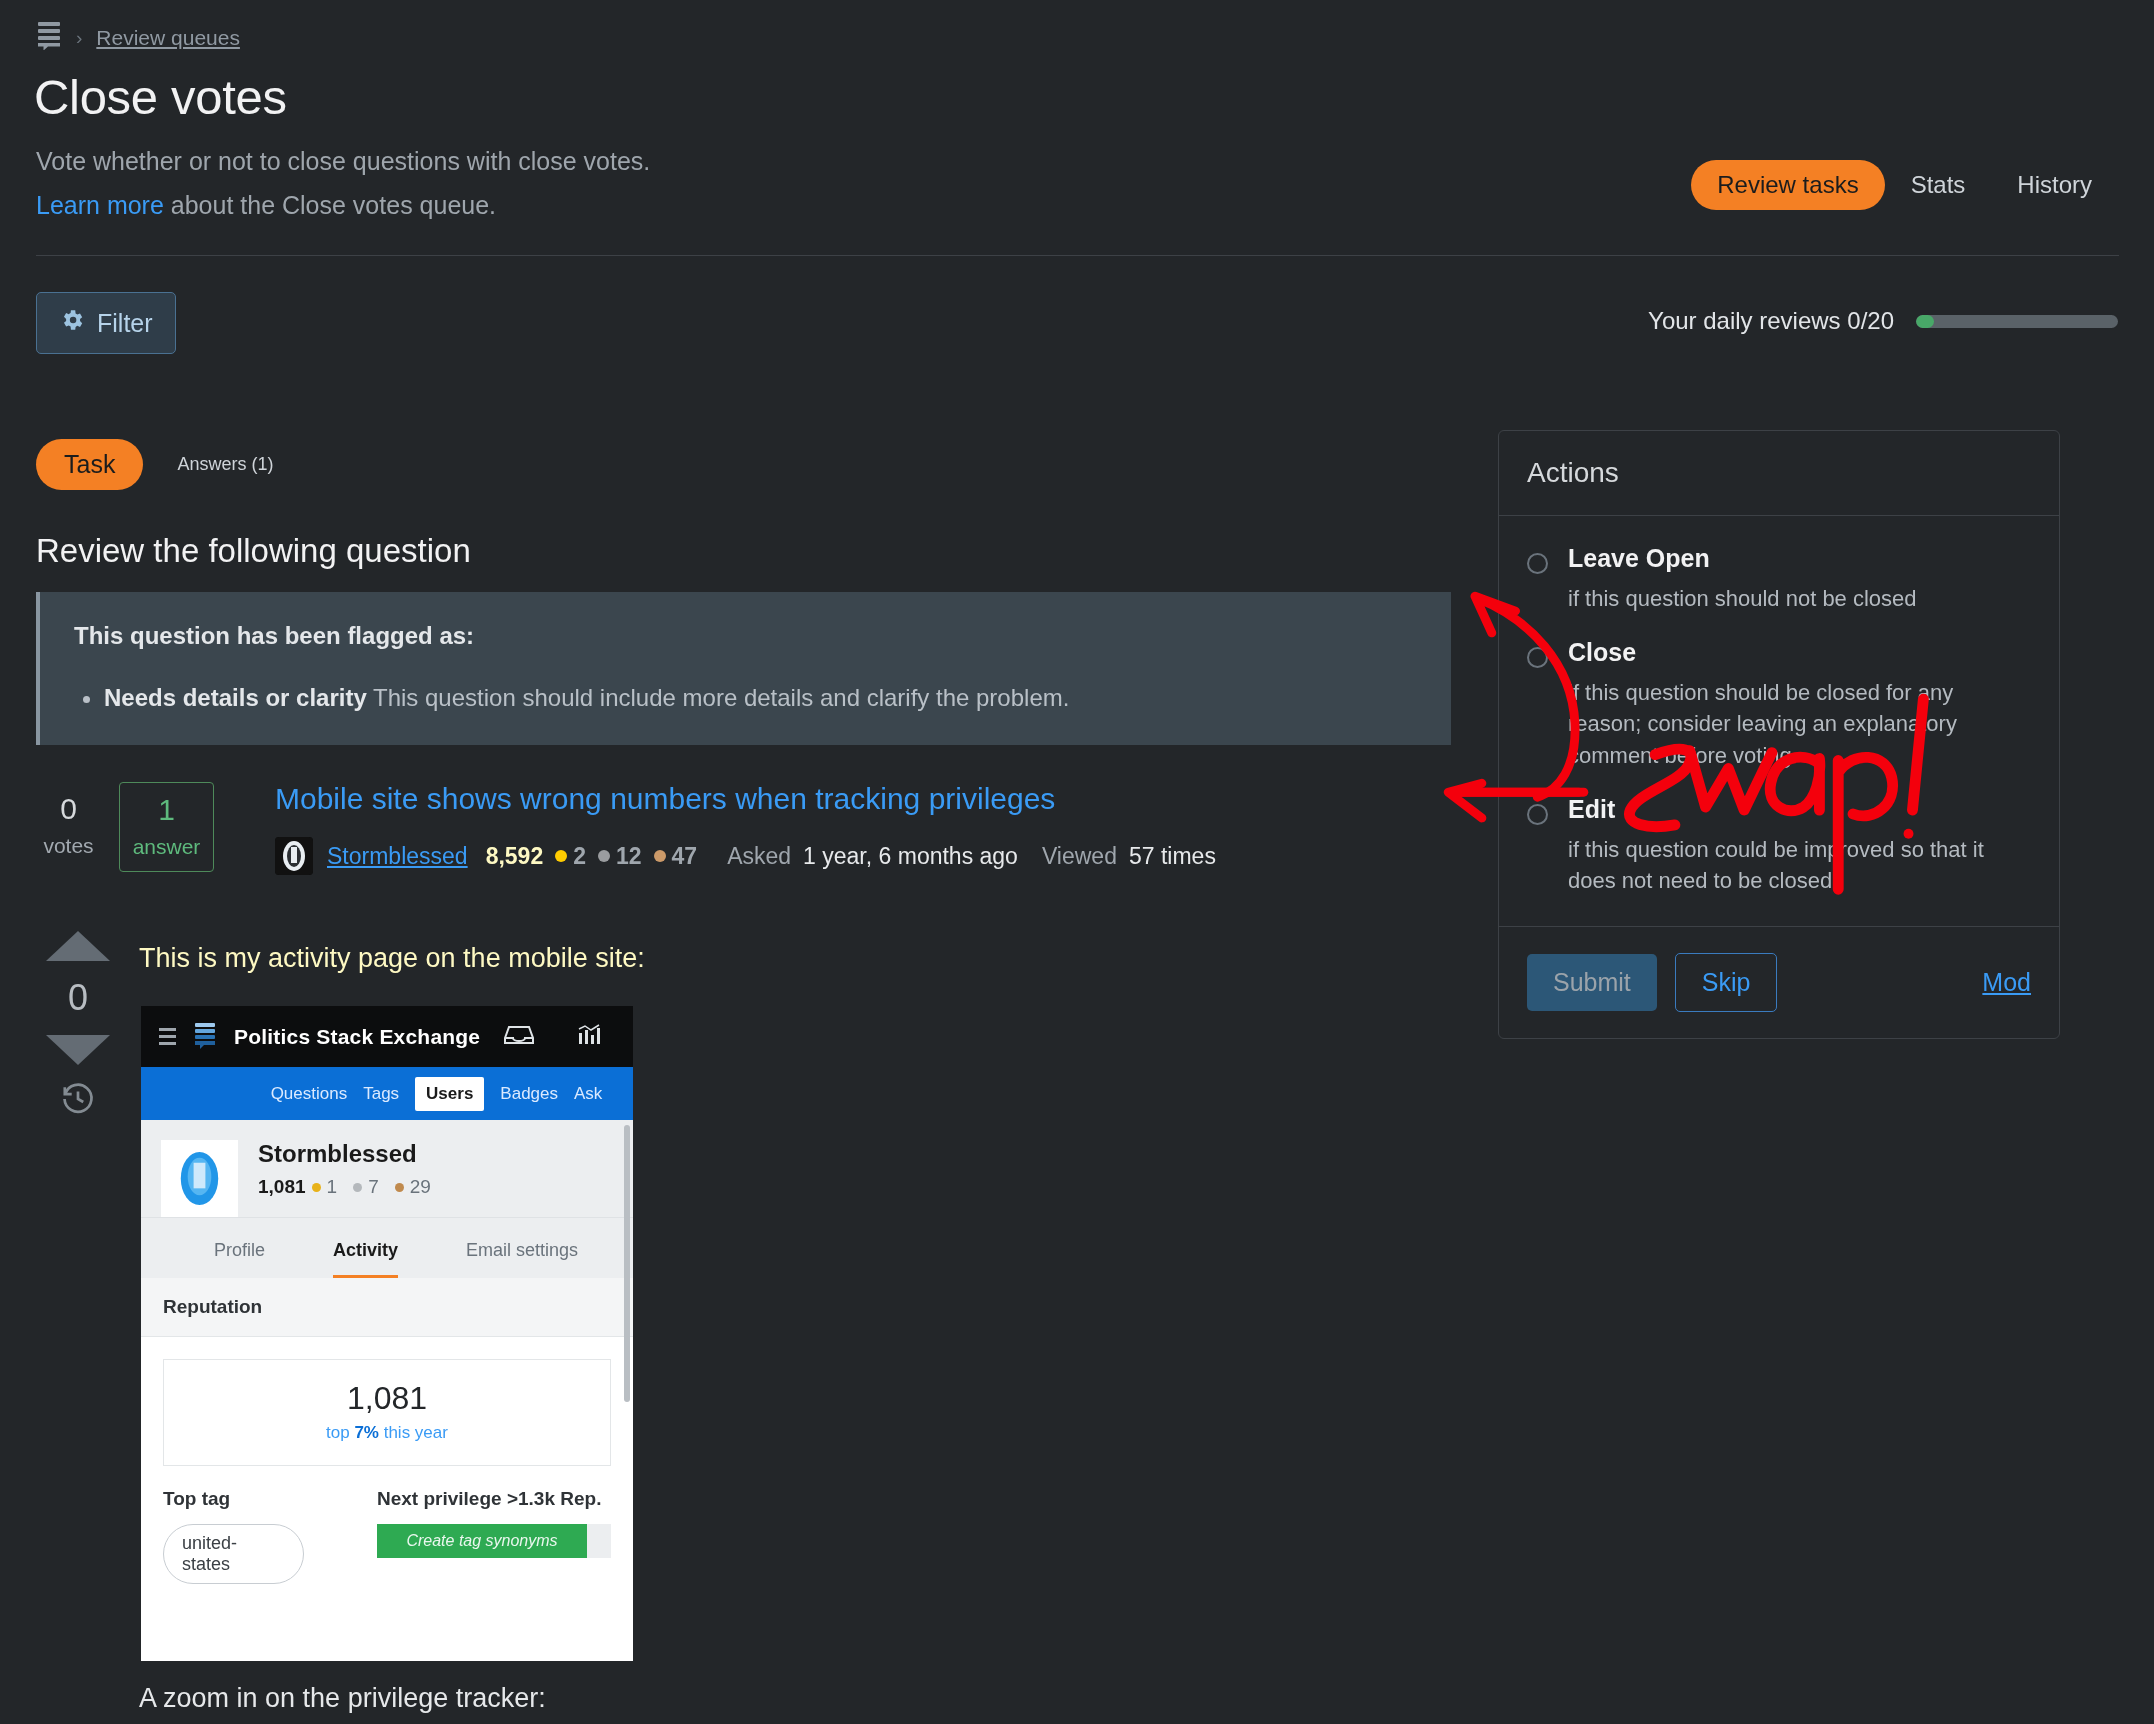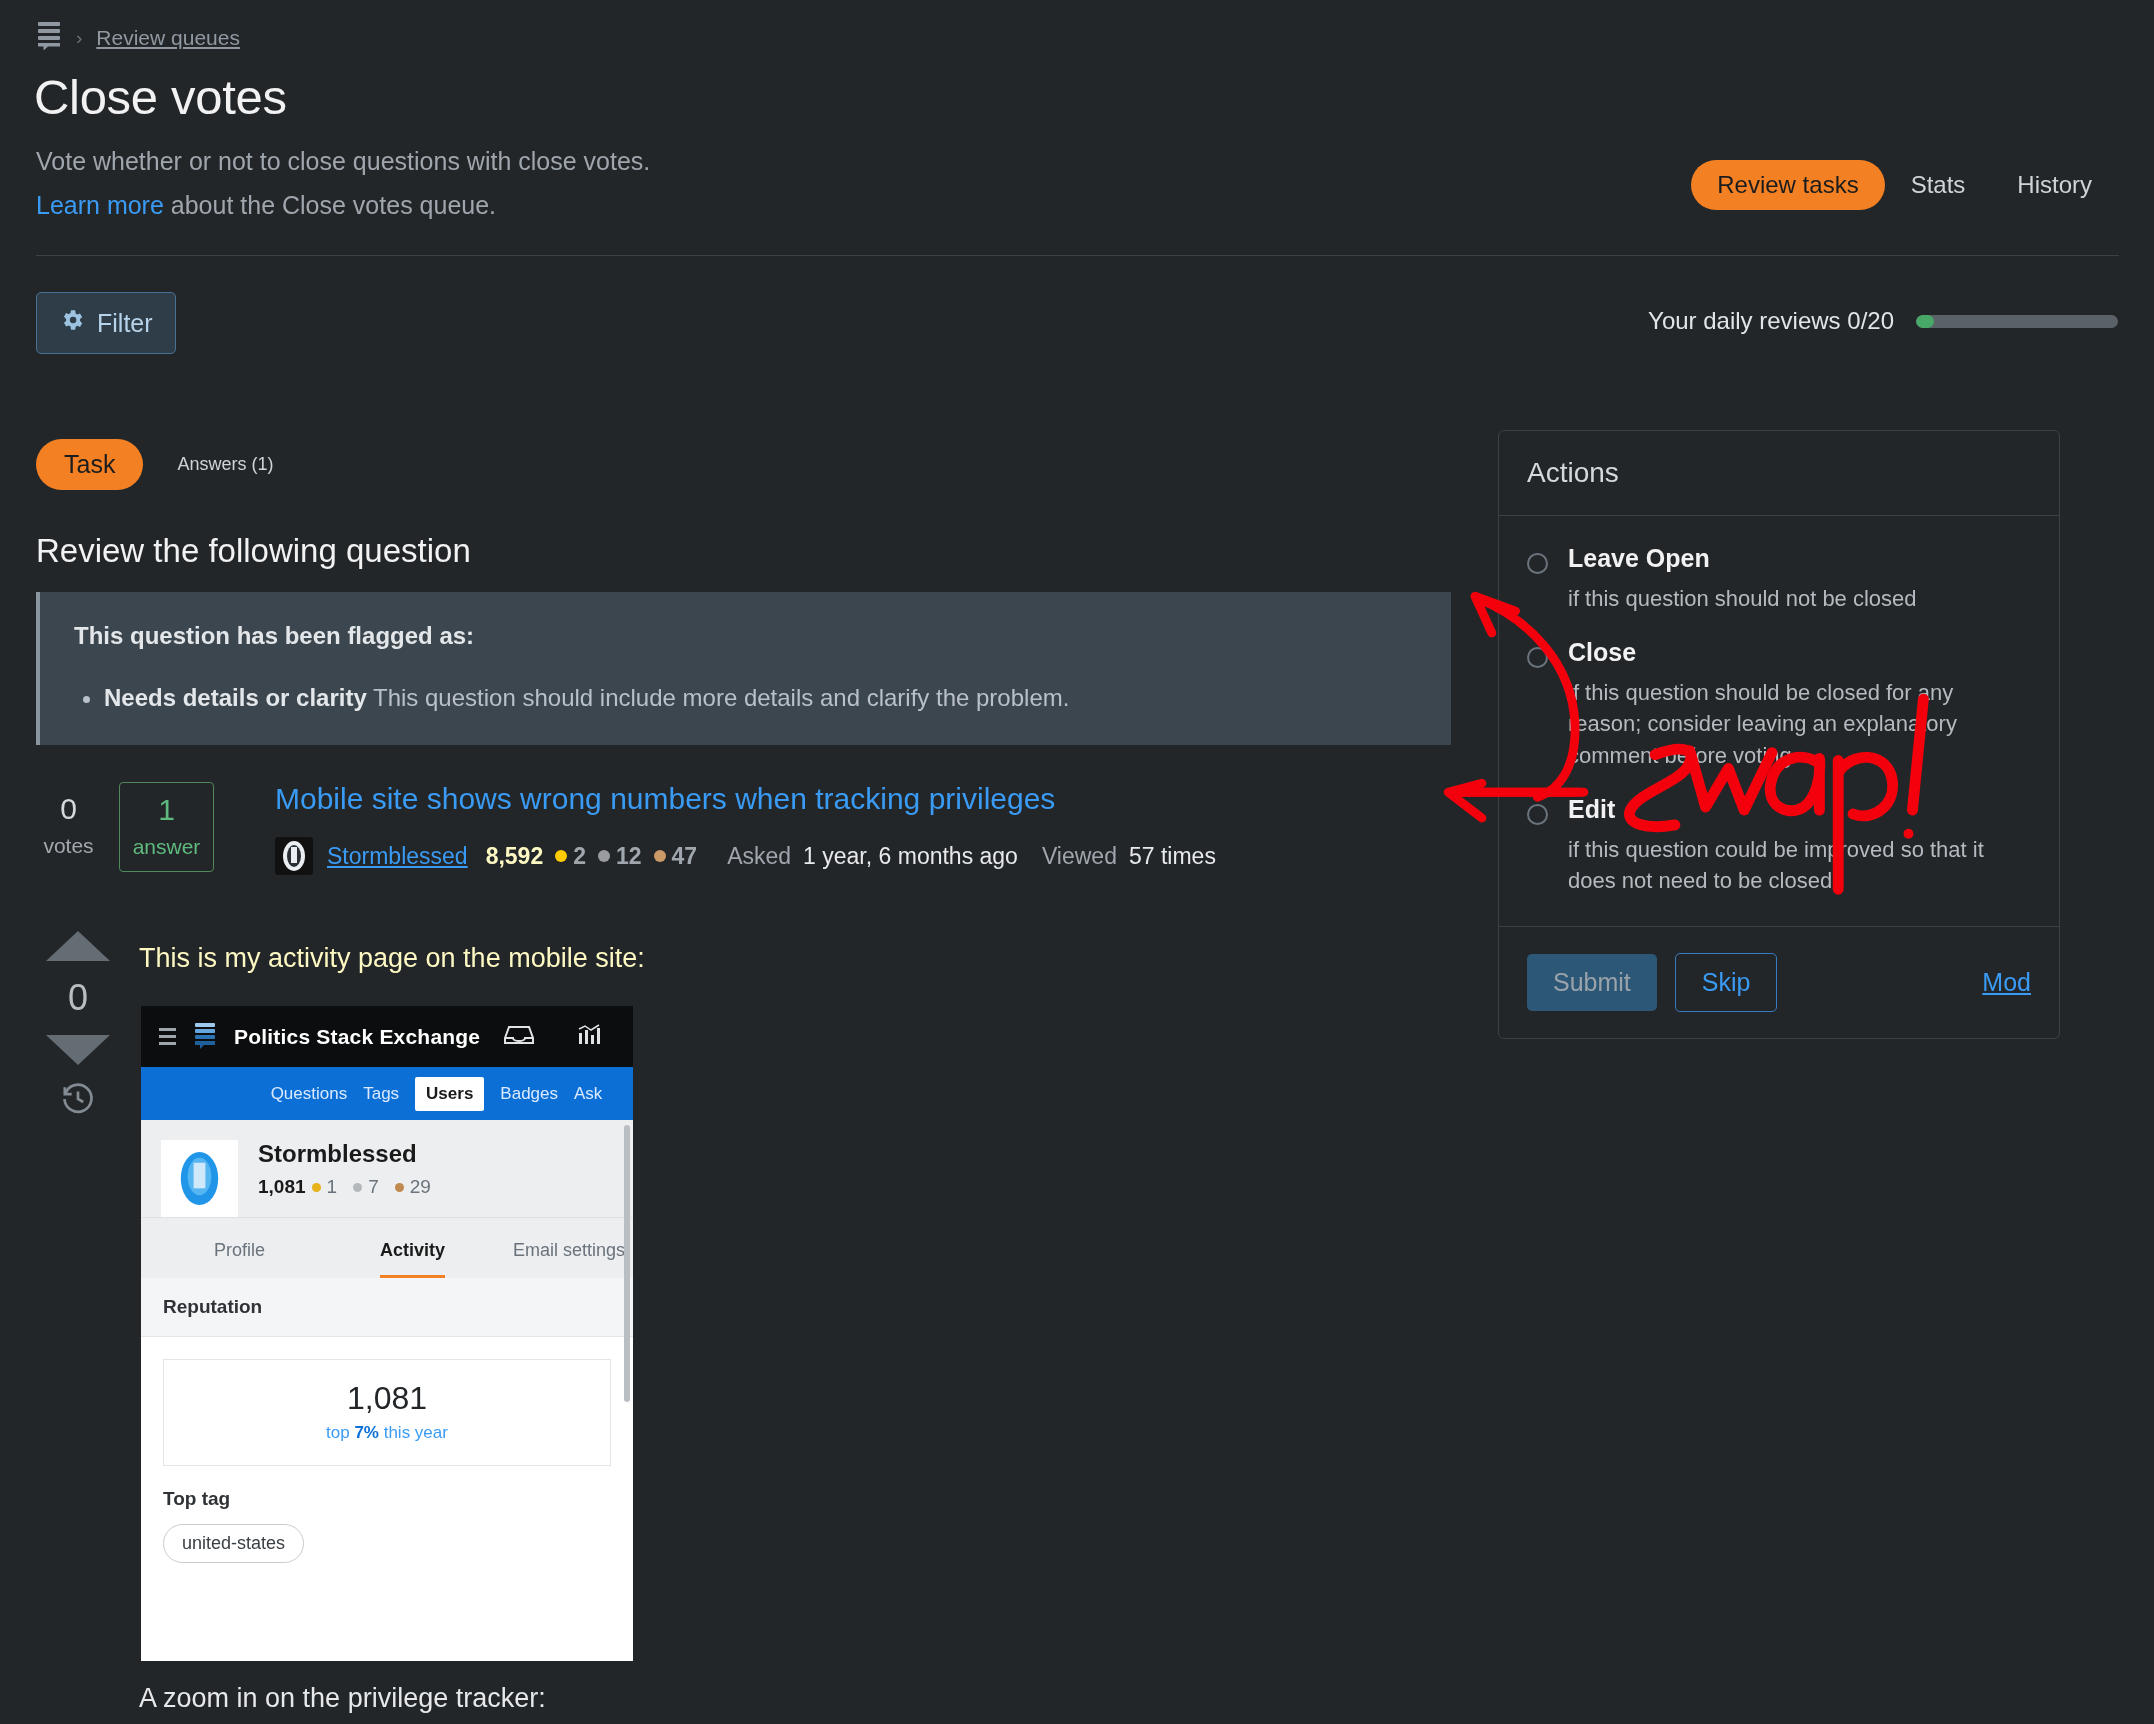--- a/index.html
+++ b/index.html
@@ -206,21 +206,21 @@
     display: flex; align-items: center; justify-content: center;
   }
   .shot-uname { font-size: 24px; font-weight: 700; color: #1a1a1a; }
   .shot-urep { font-size: 19px; font-weight: 700; color: #1a1a1a; margin-top: 8px; display: flex; align-items: center; gap: 6px; }
   .shot-urep .sm { font-weight: 400; color: #6a737c; margin-right: 10px;}
   .d2 { width: 9px; height: 9px; border-radius: 50%; display: inline-block; }
   .shot-tabs {
     display: flex; gap: 68px; padding: 22px 0 0 73px; background: #eceef0;
   }
   .shot-tabs span { font-size: 18px; color: #6a737c; padding-bottom: 14px; }
-  .shot-tabs span.on { color: #1a1a1a; font-weight: 700; border-bottom: 3px solid #f48024; margin-left: 47px; }
+  .shot-tabs span.on { color: #1a1a1a; font-weight: 700; border-bottom: 3px solid #f48024; }
   .shot-rep-head {
     background: #f4f5f6; padding: 18px 22px; font-size: 19px;
     font-weight: 700; color: #2f3337; border-bottom: 1px solid #e3e6e8;
   }
   .shot-rep-card {
     margin: 22px 22px 0 22px; border: 1px solid #e3e6e8; background: #fff;
     text-align: center; padding: 20px 0 22px;
   }
   .shot-rep-num { font-size: 32px; color: #232629; }
   .shot-rep-sub { font-size: 17px; color: #3a9bf5; margin-top: 6px; }
@@ -463,20 +463,26 @@
     </div>
     <div class="shot-rep-head">Reputation</div>
     <div class="shot-rep-card">
       <div class="shot-rep-num">1,081</div>
       <div class="shot-rep-sub"><span>top </span><b>7%</b><span> this year</span></div>
     </div>
     <div class="shot-priv">
       <div>
         <h5>Top tag</h5>
         <span class="shot-tag">united-states</span>
+      </div>
+      <div>
+        <h5>Next privilege &gt;1.3k Rep.</h5>
+        <div class="shot-progress">
+            <i>Create tag synonyms</i>
+          </div>
       </div>
     </div>
     <div class="shot-scroll"></div>
   </div>
 
   <div class="body-p2">A zoom in on the privilege tracker:</div>
 
   <div class="actions">
     <div class="actions-head">Actions</div>
     <div class="actions-body">

